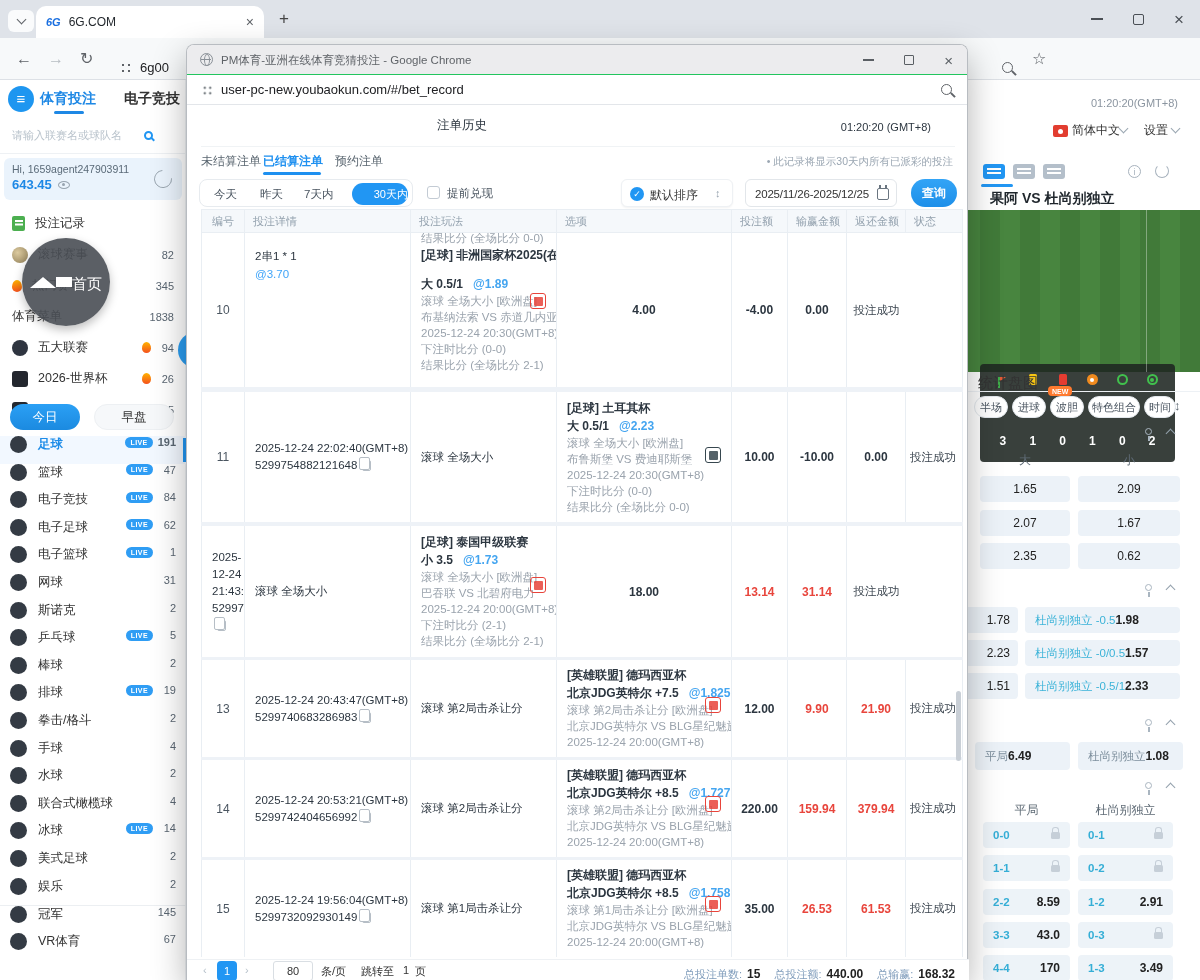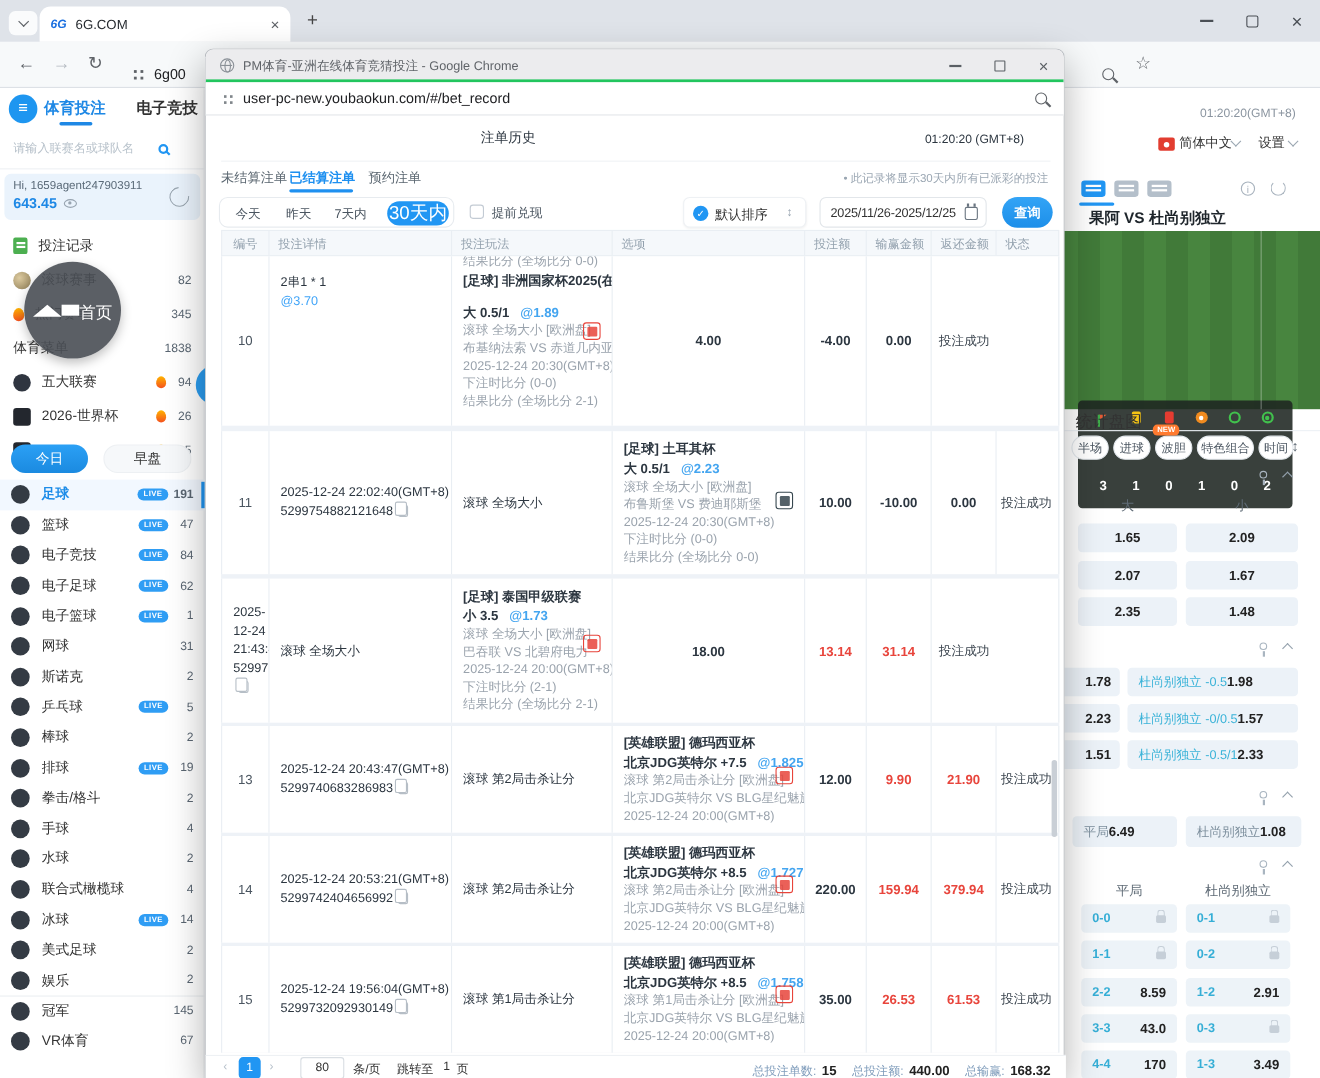--- a/index.html
+++ b/index.html
@@ -66,21 +66,21 @@
   .flame{width:10px;height:12px;background:linear-gradient(#ffb300,#f4511e);border-radius:50% 50% 50% 50%/58% 58% 42% 42%}
   .flame.sm{width:9px;height:11px}
   .lg-ic{width:16px;height:16px;border-radius:50%;background:#2f3540}
   .lg-ic.sq{border-radius:3px;background:#23272e}
   .daytabs{position:absolute;left:0;top:324px;width:186px;height:30px}
   .dt1{position:absolute;left:10px;top:0;width:70px;height:26px;border-radius:13px;background:linear-gradient(#2ba0f5,#1b8ae0);
     color:#fff;font-size:12.5px;text-align:center;line-height:26px}
   .dt2{position:absolute;left:94px;top:0;width:80px;height:26px;border-radius:13px;background:#f6f8fa;border:1px solid #edf0f3;
     color:#333;font-size:12.5px;text-align:center;line-height:24px}
   .sports{position:absolute;left:0;top:356px;width:186px}
-  .sp{height:27.6px;display:flex;align-items:center;padding:0 10px;font-size:12.5px;color:#333;position:relative}
+  .sp{height:27.6px;display:flex;align-items:flex-start;padding:0 10px;font-size:12.5px;color:#333;position:relative}
   .sp .ic{width:17px;height:17px;border-radius:50%;background:#343b44;flex:none}
   .sp .lbl{margin-left:11px;white-space:nowrap}
   .live{background:#2f9df4;color:#fff;font-size:7px;font-weight:bold;border-radius:7px;padding:2px 5px;letter-spacing:.4px}
   .live:empty{display:none}
   .sp.active{background:#f2f8ff;color:#1d8ce8;font-weight:bold}
   .sp.active::after{content:"";position:absolute;right:0;top:2px;bottom:2px;width:3px;background:#2196f3}
   .sp.sep{border-top:1px solid #eceff2}
   .fab{position:absolute;left:22px;top:158px;width:88px;height:88px;border-radius:50%;background:rgba(73,78,84,.9);z-index:3;
     box-shadow:0 4px 10px rgba(0,0,0,.25);display:flex;flex-direction:row;align-items:center;justify-content:center;color:#fff}
   .hroof{width:0;height:0;border-left:13px solid transparent;border-right:13px solid transparent;border-bottom:11px solid #fff}
@@ -121,39 +121,39 @@
   .stab{position:absolute;top:294px;font-size:15px;color:#333}
   .sdiv{position:absolute;left:0;top:311px;width:240px;height:1px;background:#edf1f5}
   .pill{position:absolute;top:316px;height:22px;border:1px solid #e3e8ed;border-radius:11px;background:#fff;
     font-size:11px;color:#4a5560;display:flex;align-items:center;justify-content:center}
   .newb{position:absolute;left:88px;top:306px;background:#ff7a2f;color:#fff;font-size:7px;font-weight:bold;border-radius:4px;padding:1.5px 4px;z-index:2}
   .sort2{position:absolute;left:214px;top:318px;color:#5a6570;font-size:13px}
   .pin{position:absolute;width:7px;height:7px;border:1.5px solid #a9b5c0;border-radius:50%}
   .pin::after{content:"";position:absolute;left:2px;top:7px;width:1.5px;height:5px;background:#a9b5c0}
   .caret-u{position:absolute;width:7px;height:7px;border-left:1.7px solid #93a0ac;border-top:1.7px solid #93a0ac;transform:rotate(45deg)}
   .ouh{position:absolute;text-align:center;font-size:12px;color:#5f6b76}
-  .ocell{position:absolute;height:26px;background:#ecf2f8;border-radius:4px;font-size:12px;font-weight:bold;color:#222;
+  .ocell{position:absolute;height:26px;background:#ecf2f8;border-radius:4px;font-size:12px;font-weight:normal;color:#222;
     display:flex;align-items:center;justify-content:center}
   .ocell.sb2{justify-content:flex-start;padding:0 10px;font-weight:normal}
   .tlbl{color:#3bb3d8;font-size:11.5px;white-space:nowrap}
   .glbl{color:#7d8f9d;font-size:11.5px;white-space:nowrap}
   .oval{font-size:12px;font-weight:bold;color:#222}
   .csc{position:absolute;height:26px;background:#edf3f8;border-radius:4px;display:flex;align-items:center;
     justify-content:space-between;padding:0 10px}
   .cscore{color:#35aed6;font-size:11.5px;font-weight:bold}
   .lock{display:none;width:9px;height:7px;background:#c6cfd8;border-radius:1.5px;position:relative}
   .lock::before{content:"";position:absolute;left:1px;top:-5px;width:5px;height:5px;border:1.5px solid #c6cfd8;border-bottom:none;border-radius:3px 3px 0 0}
   .locked .lock{display:block}
   .sliver{position:absolute;left:1188px;top:80px;width:12px;height:900px;
     background:linear-gradient(180deg,#8a8f95 0,#6c2422 45px,#5a1d1a 150px,#233f22 215px,#1d3a25 480px,#242e1e 630px,#2e2420 830px,#262221 100%)}
 
   
   .popup{position:absolute;left:186px;top:44px;width:782px;height:936px;background:#fff;z-index:10;
     border:1px solid #b8bcc1;border-bottom:none;border-radius:8px 8px 0 0;box-shadow:0 12px 34px rgba(0,0,0,.30)}
-  .ptitle{position:absolute;left:0;top:0;width:100%;height:30px;background:#ececee;border-radius:7px 7px 0 0;border-bottom:3px solid #22c55e}
+  .ptitle{position:absolute;left:0;top:0;width:100%;height:30px;background:#ececee;border-radius:7px 7px 0 0;border-bottom:1px solid #22c55e}
   .globe{position:absolute;left:13px;top:8px;width:13px;height:13px;border:1.4px solid #8a9097;border-radius:50%}
   .globe::before{content:"";position:absolute;left:0;top:4.5px;width:10px;height:1.3px;background:#8a9097}
   .globe::after{content:"";position:absolute;left:3px;top:0;width:4px;height:10px;border:1.3px solid #8a9097;border-radius:50%}
   .pt-t{position:absolute;left:34px;top:8px;font-size:11.5px;color:#5f6368;white-space:nowrap}
   .pctl{position:absolute;right:14px;top:0;height:30px;display:flex;align-items:center;gap:30px}
   .pmin{width:11px;height:1.6px;background:#5a5f64}
   .pmax{width:10px;height:10px;border:1.4px solid #5a5f64;border-radius:1px}
   .pclose{font-size:15px;color:#5a5f64;line-height:1}
   .purl{position:absolute;left:0;top:30px;width:100%;height:30px;background:#fff;border-bottom:1px solid #e3e6ea}
   .siteic{position:absolute;left:15px;top:10px;width:11px;height:11px;
@@ -165,21 +165,21 @@
   .phd-t{position:absolute;left:250px;top:72px;font-size:12.5px;color:#2c3640}
   .phd-time{position:absolute;right:36px;top:76px;font-size:11px;color:#2c3640}
   .pdiv{position:absolute;left:14px;top:101px;width:754px;height:1px;background:#f0f3f5}
   .btab{position:absolute;top:108px;font-size:12px;color:#5a6670}
   .btab.on{color:#1e90f0;font-weight:bold}
   .btab-ul{position:absolute;left:76px;top:127px;width:58px;height:3px;background:#1e90f0;border-radius:2px}
   .pnote{position:absolute;right:14px;top:110px;font-size:10.5px;color:#9aa6b2}
   .fgroup{position:absolute;left:12px;top:134px;width:214px;height:28px;border:1px solid #e7ebef;border-radius:8px;background:#fff}
   .fopt{position:absolute;top:7px;font-size:11.5px;color:#4a5560}
   .fpill{position:absolute;left:152px;top:3px;width:56px;height:22px;background:#2196f3;border-radius:11px;color:#fff;
-    font-size:17px;line-height:22px;text-align:center}
+    font-size:11px;line-height:22px;text-align:right}
   .chk{position:absolute;left:240px;top:141px;width:13px;height:13px;border:1px solid #c3cbd4;border-radius:3px;background:#fff}
   .chklbl{position:absolute;left:260px;top:141px;font-size:11.5px;color:#4a5560}
   .sortbox{position:absolute;left:434px;top:134px;width:112px;height:28px;border:1px solid #eef1f4;border-radius:6px;background:#fff;
     box-shadow:0 1px 2px rgba(0,0,0,.05)}
   .ckc{position:absolute;left:8px;top:7px;width:14px;height:14px;border-radius:50%;background:#2196f3;color:#fff;
     font-size:9px;text-align:center;line-height:14px}
   .sortbox .t{position:absolute;left:28px;top:7px;font-size:12px;color:#333}
   .sortbox .s{position:absolute;left:93px;top:7px;font-size:11px;color:#98a4b0}
   .datebox{position:absolute;left:558px;top:134px;width:152px;height:28px;border:1px solid #e2e6ea;border-radius:6px;background:#fff}
   .datebox .t{position:absolute;left:9px;top:8px;font-size:11.5px;color:#333;letter-spacing:-.2px}
@@ -552,21 +552,21 @@
 
     <span class="pin" style="left:185px;top:348px"></span>
     <span class="caret-u" style="left:207px;top:350px"></span>
     <span class="ouh" style="left:20px;top:372px;width:90px">大</span>
     <span class="ouh" style="left:118px;top:372px;width:102px">小</span>
     <div class="ocell" style="left:20px;top:396px;width:90px">1.65</div>
     <div class="ocell" style="left:118px;top:396px;width:102px">2.09</div>
     <div class="ocell" style="left:20px;top:430px;width:90px">2.07</div>
     <div class="ocell" style="left:118px;top:430px;width:102px">1.67</div>
     <div class="ocell" style="left:20px;top:463px;width:90px">2.35</div>
-    <div class="ocell" style="left:118px;top:463px;width:102px">1.48</div>
+    <div class="ocell" style="left:118px;top:463px;width:102px">0.62</div>
 
     <span class="pin" style="left:185px;top:504px"></span>
     <span class="caret-u" style="left:207px;top:506px"></span>
     <div class="ocell" style="left:-70px;top:527px;width:128px;justify-content:flex-end;padding-right:8px">1.78</div>
     <div class="ocell sb2" style="left:65px;top:527px;width:155px">
       <span class="tlbl">杜尚别独立 -0.5</span>
       <span class="oval">1.98</span>
     </div>
     <div class="ocell" style="left:-70px;top:560px;width:128px;justify-content:flex-end;padding-right:8px">2.23</div>
     <div class="ocell sb2" style="left:65px;top:560px;width:155px">

